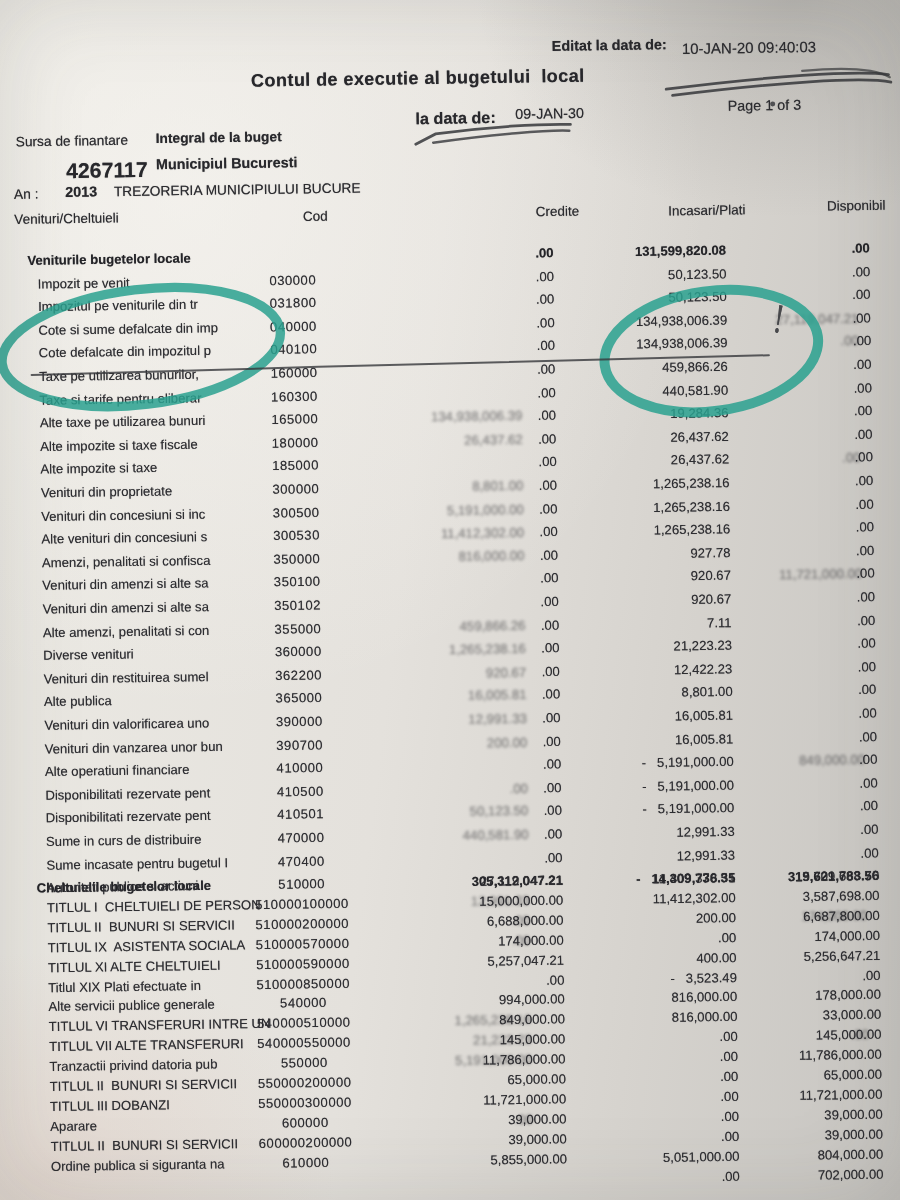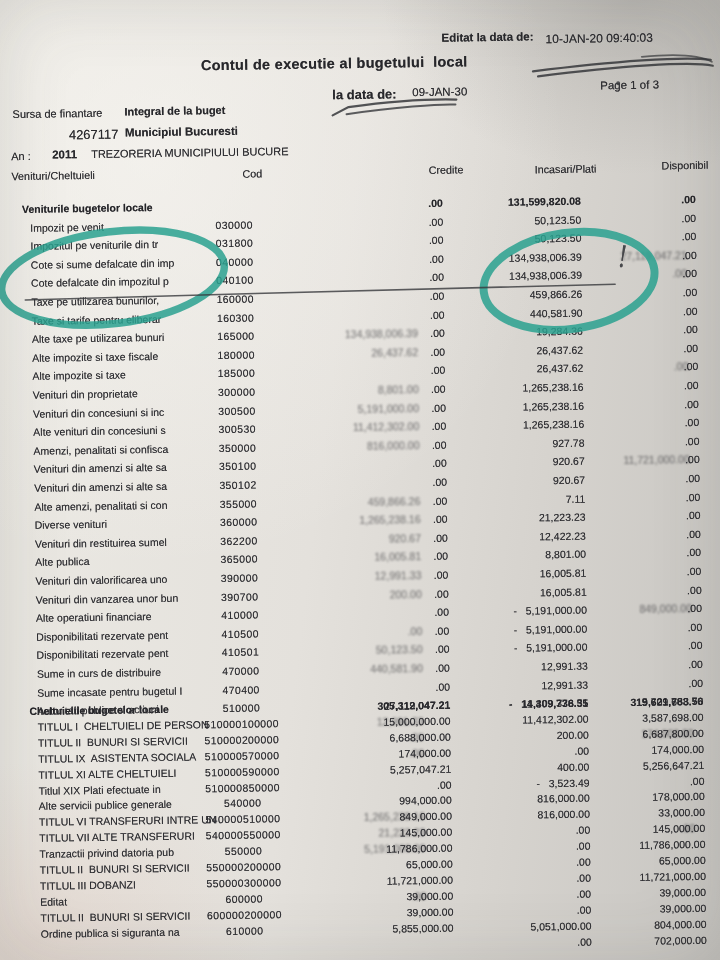--- a/index.html
+++ b/index.html
@@ -28,24 +28,24 @@
     position:absolute;white-space:pre;color:#2c2c30;
     text-shadow:0 0 .6px rgba(44,44,48,.65);
   }
   .b{font-weight:bold;color:#28282c;}
   
   .edited-label{left:448px;top:33px;font-size:11.5px;font-weight:bold;}
   .edited-value{left:552px;top:35px;font-size:12px;}
   .doc-title{left:207px;top:55px;font-size:14.5px;font-weight:bold;letter-spacing:.3px;}
   .asof-label{left:338px;top:87px;font-size:13px;font-weight:bold;}
   .asof-value{left:418px;top:87px;font-size:11.5px;}
-  .page-ind{left:606px;top:83px;font-size:11.5px;}
+  .page-ind{left:588px;top:83px;font-size:11.5px;}
   .fund-label{left:18px;top:103px;font-size:11px;}
   .fund-value{left:130px;top:102px;font-size:11px;font-weight:bold;}
-  .ent-code{left:74px;top:123px;font-size:13px;font-weight:normal;}
+  .ent-code{left:58px;top:123px;font-size:17px;font-weight:bold;}
   .ent-name{left:130px;top:123px;font-size:11.5px;font-weight:bold;}
   .year-label{left:16px;top:145px;font-size:11px;}
   .year-value{left:57px;top:144px;font-size:11.5px;font-weight:bold;}
   .treasury{left:96px;top:144px;font-size:11px;}
   
   .ch-name{left:16px;top:165px;font-size:10.8px;}
   .ch-cod{left:247px;top:166px;font-size:10.8px;}
   .ch-cr{left:0;top:165px;width:468px;text-align:right;font-size:10.8px;}
   .ch-inc{left:0;top:166px;width:601px;text-align:right;font-size:10.8px;}
   .ch-disp{left:0;top:164px;width:713px;text-align:right;font-size:10.8px;}
@@ -92,21 +92,21 @@
     <div class="t doc-title b">Contul de executie al bugetului  local</div>
     <div class="t asof-label b">la data de:</div>
     <div class="t asof-value">09-JAN-30</div>
     <div class="t page-ind">Page 1 of 3</div>
 
     <div class="t fund-label">Sursa de finantare</div>
     <div class="t fund-value b">Integral de la buget</div>
     <div class="t ent-code b">4267117</div>
     <div class="t ent-name b">Municipiul Bucuresti</div>
     <div class="t year-label">An :</div>
-    <div class="t year-value b">2011</div>
+    <div class="t year-value b">2013</div>
     <div class="t treasury">TREZORERIA MUNICIPIULUI BUCURE</div>
 
     <div class="t ch-name">Venituri/Cheltuieli</div>
     <div class="t ch-cod">Cod</div>
     <div class="t ch-cr">Credite</div>
     <div class="t ch-inc">Incasari/Plati</div>
     <div class="t ch-disp">Disponibil</div>
 
     <div id="rows">
         <div class="row bold" style="top: 196px;">
@@ -411,21 +411,21 @@
         <span class="disp">65,000.00</span>
       </div>
         <div class="row" style="top: 872.9px;">
         <span class="lbl">TITLUL III DOBANZI</span>
         <span class="cod">550000300000</span>
         <span class="cr">11,721,000.00</span>
         <span class="inc">.00</span>
         <span class="disp">11,721,000.00</span>
       </div>
         <div class="row" style="top: 888.8px;">
-        <span class="lbl">Editat</span>
+        <span class="lbl">Aparare</span>
         <span class="cod">600000</span>
         <span class="cr">39,000.00</span>
         <span class="inc">.00</span>
         <span class="disp">39,000.00</span>
       <span class="ghost">.00</span>
         </div>
         <div class="row" style="top: 904.7px;">
         <span class="lbl">TITLUL II  BUNURI SI SERVICII</span>
         <span class="cod">600000200000</span>
         <span class="cr">39,000.00</span>

